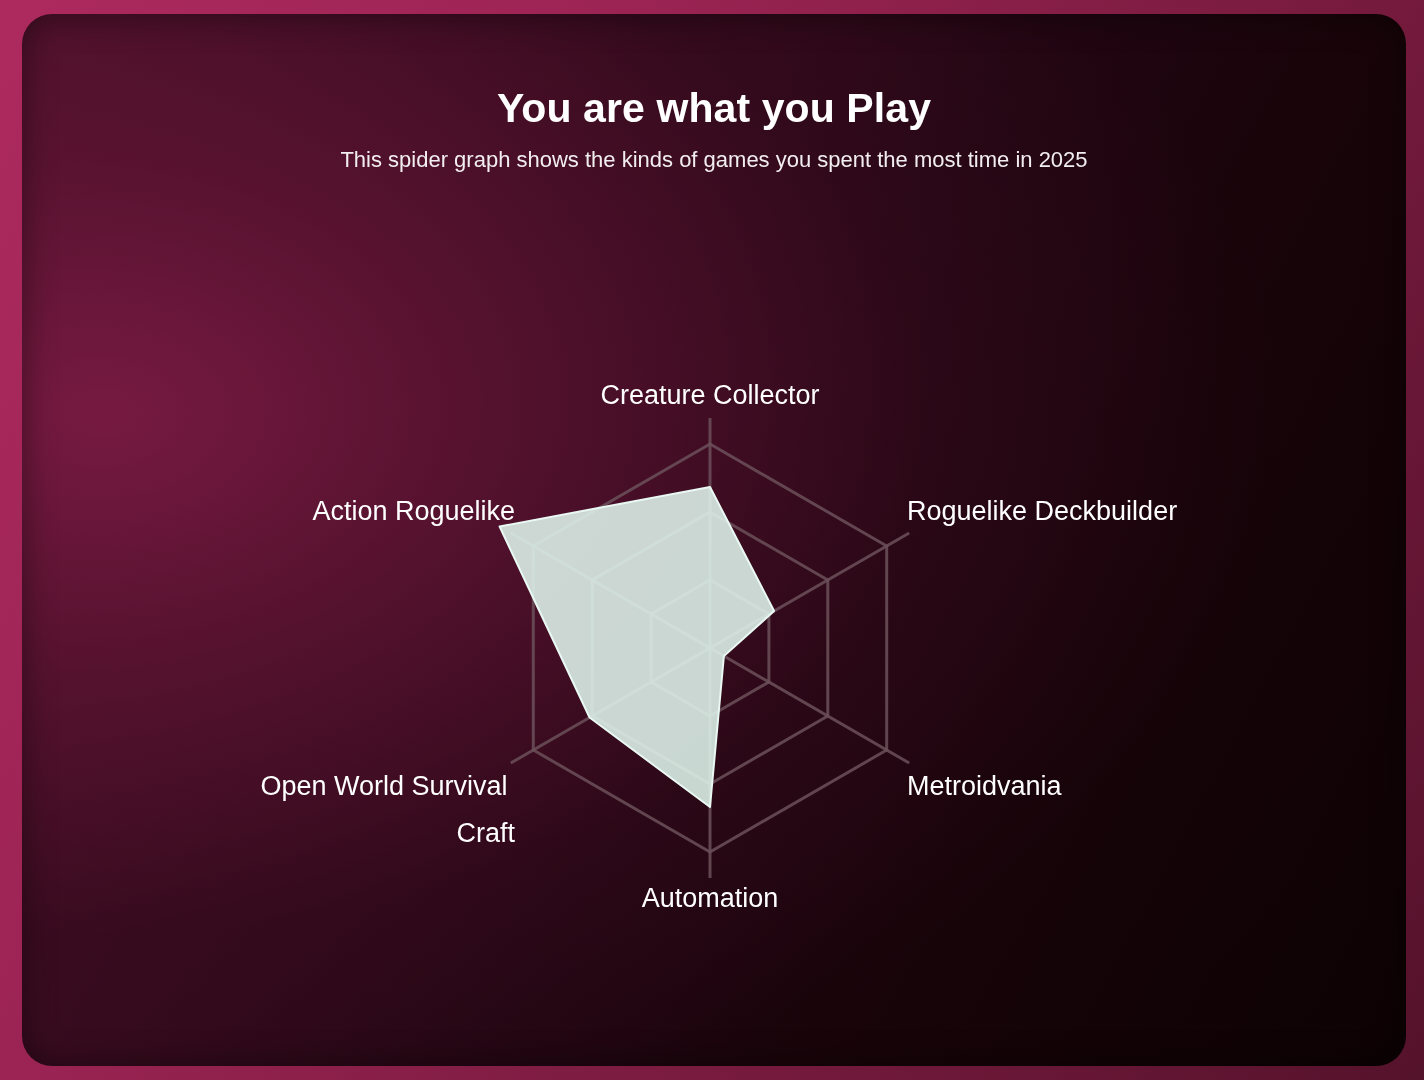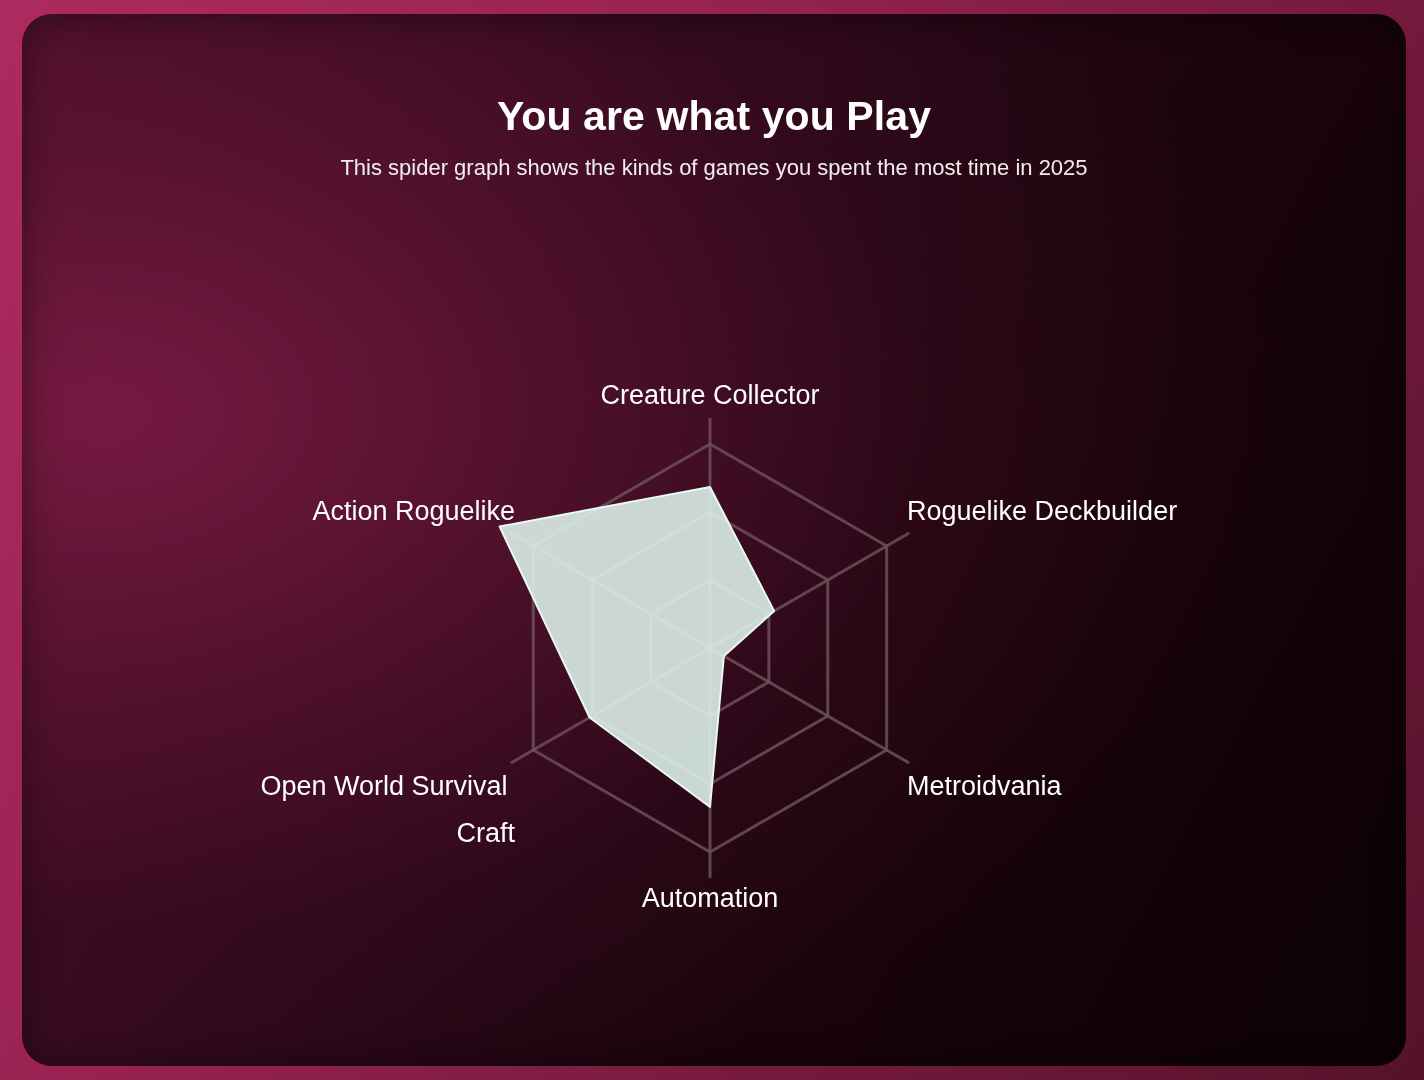--- a/index.html
+++ b/index.html
@@ -46,21 +46,21 @@
   .header {
     position: absolute;
     left: 0;
     top: 0;
     width: 100%;
     text-align: center;
     padding-top: 68px;
   }
 
   .chart-title {
-    margin: 12px;
+    margin: 4px;
     font-size: 41px;
     font-weight: bold;
     color: #ffffff;
     letter-spacing: 0.1px;
     line-height: 1.12;
   }
 
   .chart-subtitle {
     margin: 13px auto 0 auto;
     width: 1010px;

